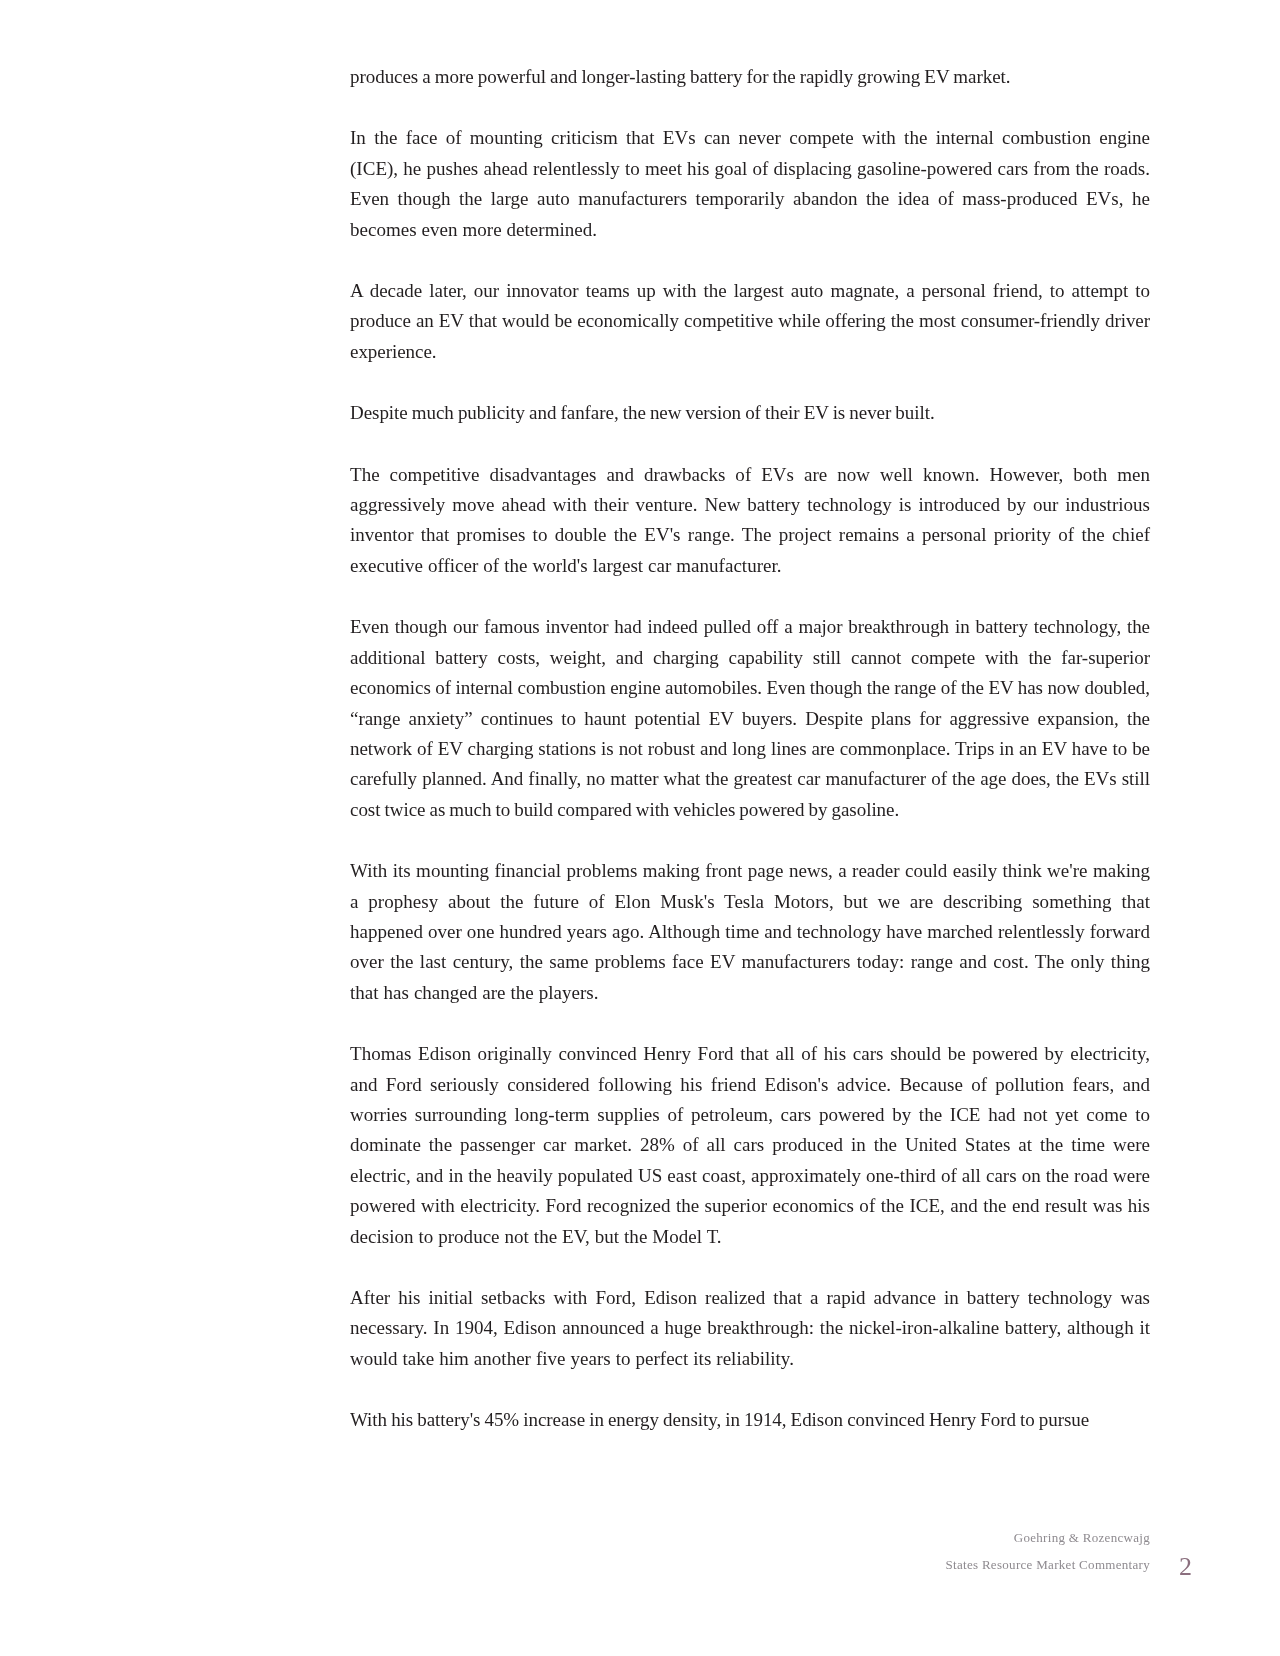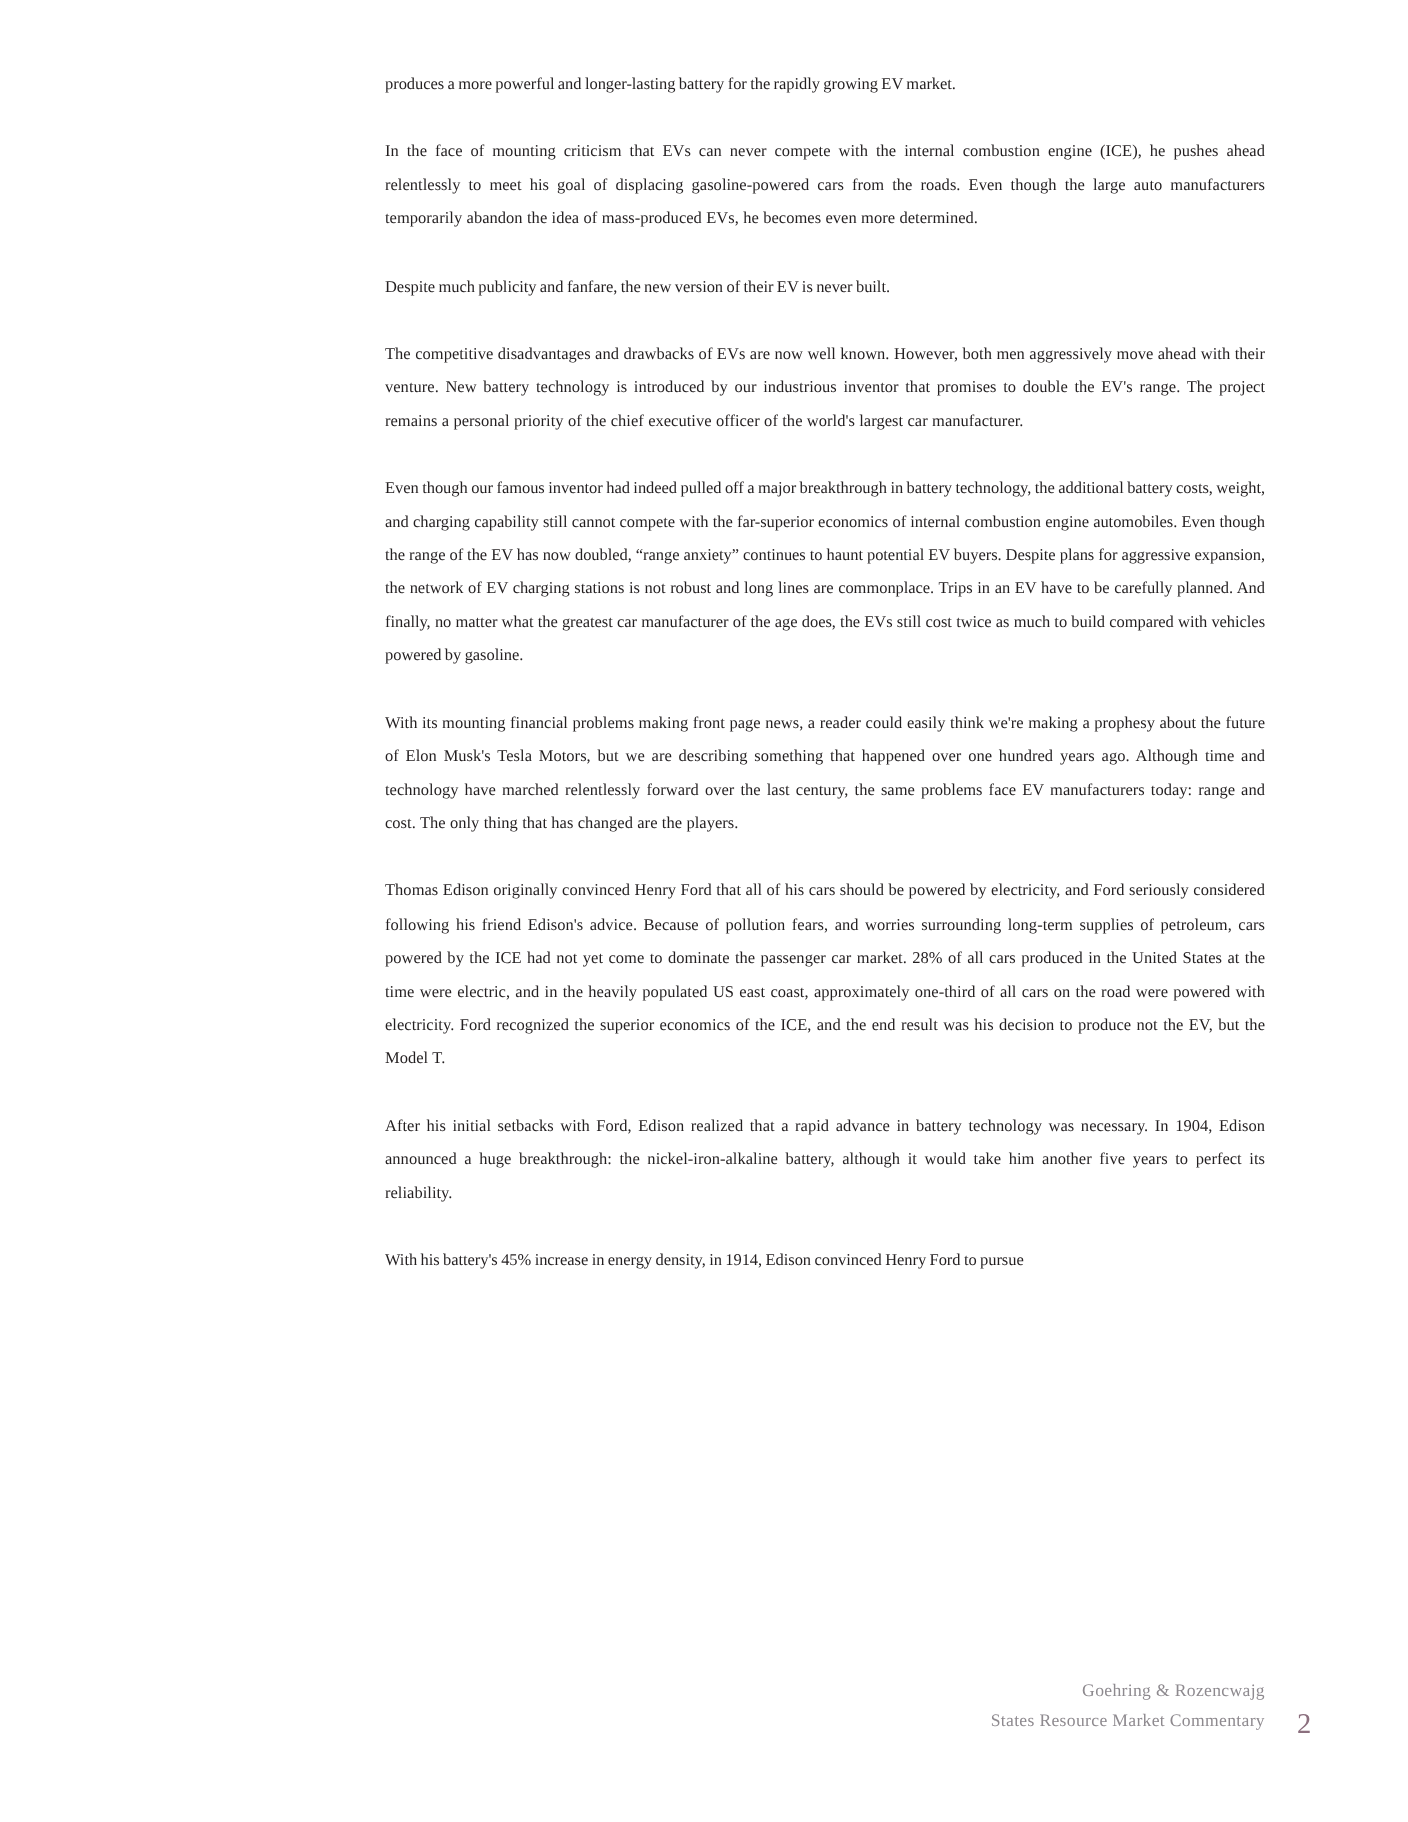--- a/index.html
+++ b/index.html
@@ -20,21 +20,21 @@
     box-sizing: border-box;
   }
   .content {
     position: absolute;
     left: 350px;
     top: 62px;
     width: 800px;
   }
   .para {
     margin: 0 0 31px 0;
-    font-size: 15px;
+    font-size: 19px;
     line-height: 30.4px;
     text-align: justify;
     text-justify: inter-word;
     color: #231f20;
     letter-spacing: 0.02px;
     word-spacing: 0.2px;
     -webkit-font-feature-settings: "liga" 1, "kern" 1;
     font-feature-settings: "liga" 1, "kern" 1;
     hyphens: none;
   }
@@ -46,21 +46,21 @@
     word-spacing: -0.6px;
     letter-spacing: -0.05px;
   }
 
   .footer {
     position: absolute;
     right: 130px;
     bottom: 78px;
     width: 560px;
     text-align: right;
-    font-size: 16px;
+    font-size: 13px;
     line-height: 27px;
     color: #8e8a8f;
     font-family: "Liberation Serif", "DejaVu Serif", serif;
     letter-spacing: 0.3px;
   }
   .footer-line {
     display: block;
     white-space: nowrap;
   }
   .page-number {
@@ -74,20 +74,21 @@
   }
 </style>
 </head>
 <body>
 
 <div class="page">
 
   <div class="content">
     <p class="para tight">produces a more powerful and longer-lasting battery for the rapidly growing EV market.</p>
     <p class="para">In the face of mounting criticism that EVs can never compete with the internal combustion engine (ICE), he pushes ahead relentlessly to meet his goal of displacing gasoline-powered cars from the roads. Even though the large auto manufacturers temporarily abandon the idea of mass-produced EVs, he becomes even more determined.</p>
+    <p class="para tight">A decade later, our innovator teams up with the largest auto magnate, a personal friend, to attempt to produce an EV that would be economically competitive while offering the most consumer-friendly driver experience.</p>
     <p class="para tight">Despite much publicity and fanfare, the new version of their EV is never built.</p>
     <p class="para">The competitive disadvantages and drawbacks of EVs are now well known. However, both men aggressively move ahead with their venture.  New battery technology is introduced by our industrious inventor that promises to double the EV's range. The project remains a personal priority of the chief executive officer of the world's largest car manufacturer.</p>
     <p class="para tight">Even though our famous inventor had indeed pulled off a major breakthrough in battery technology, the additional battery costs, weight, and charging capability still cannot compete with the far-superior economics of internal combustion engine automobiles. Even though the range of the EV has now doubled, “range anxiety” continues to haunt potential EV buyers. Despite plans for aggressive expansion, the network of EV charging stations is not robust and long lines are commonplace. Trips in an EV have to be carefully planned. And finally, no matter what the greatest car manufacturer of the age does, the EVs still cost twice as much to build compared with vehicles powered by gasoline.</p>
     <p class="para">With its mounting financial problems making front page news, a reader could easily think we're making a prophesy about the future of Elon Musk's Tesla Motors, but we are describing something that happened over one hundred years ago. Although time and technology have marched relentlessly forward over the last century,  the same problems face EV manufacturers today: range and cost. The only thing that has changed are the players.</p>
     <p class="para">Thomas Edison originally convinced Henry Ford that all of his cars should be powered by electricity, and Ford seriously considered following his friend Edison's advice. Because of pollution fears, and worries surrounding long-term supplies of petroleum, cars powered by the ICE had not yet come to dominate the passenger car market. 28% of all cars produced in the United States at the time were electric, and in the heavily populated US east coast, approximately one-third of all cars on the road were powered with electricity. Ford recognized the superior economics of the ICE, and the end result was his decision to produce not the EV, but the Model T.</p>
     <p class="para">After his initial setbacks with Ford, Edison realized that a rapid advance in battery technology was necessary. In 1904, Edison announced a huge breakthrough: the nickel-iron-alkaline battery, although it would take him another five years to perfect its reliability.</p>
     <p class="para tight">With his battery's 45% increase in energy density, in 1914, Edison convinced Henry Ford to pursue</p>
   </div>
 
   <div class="footer">

